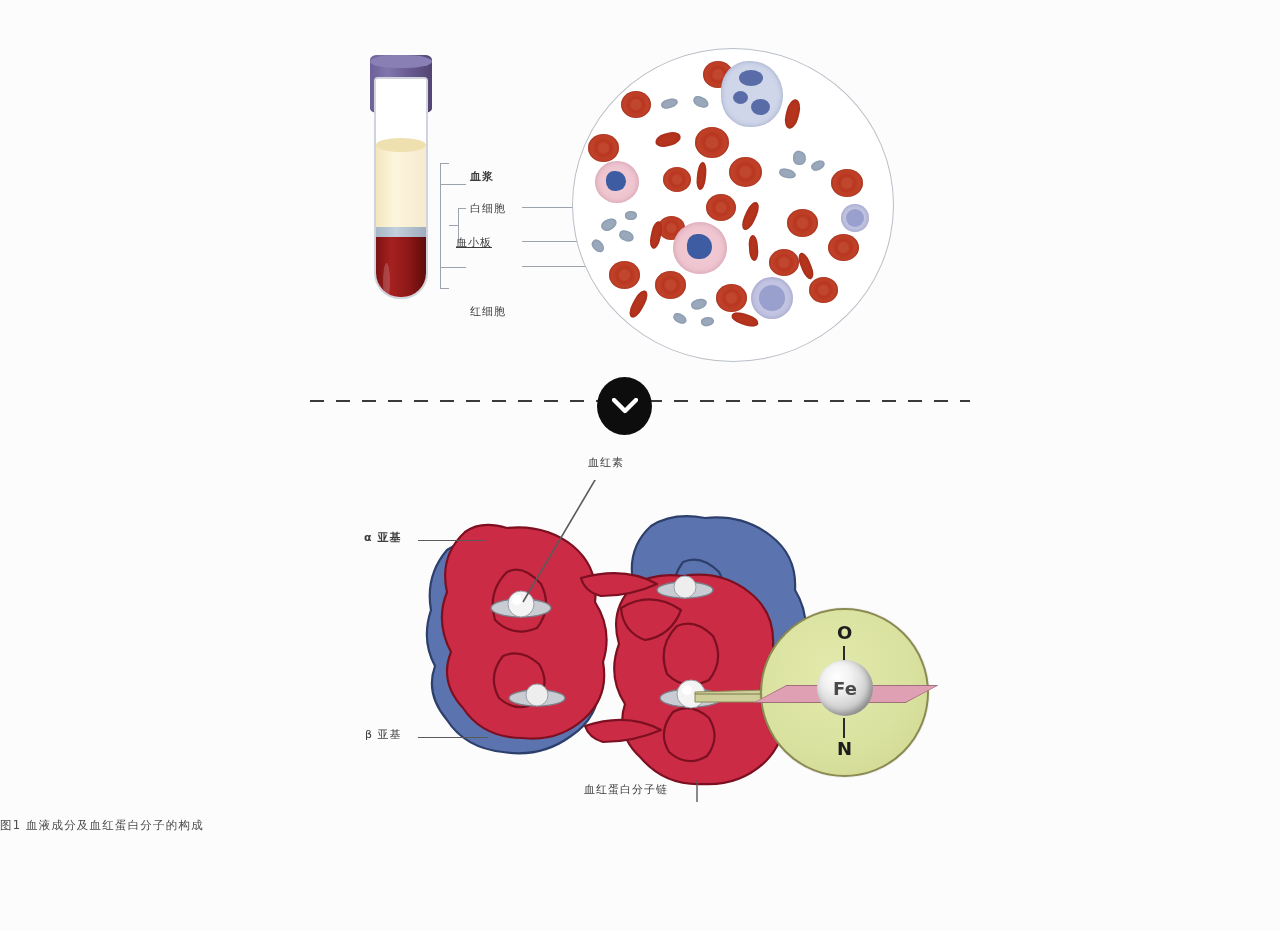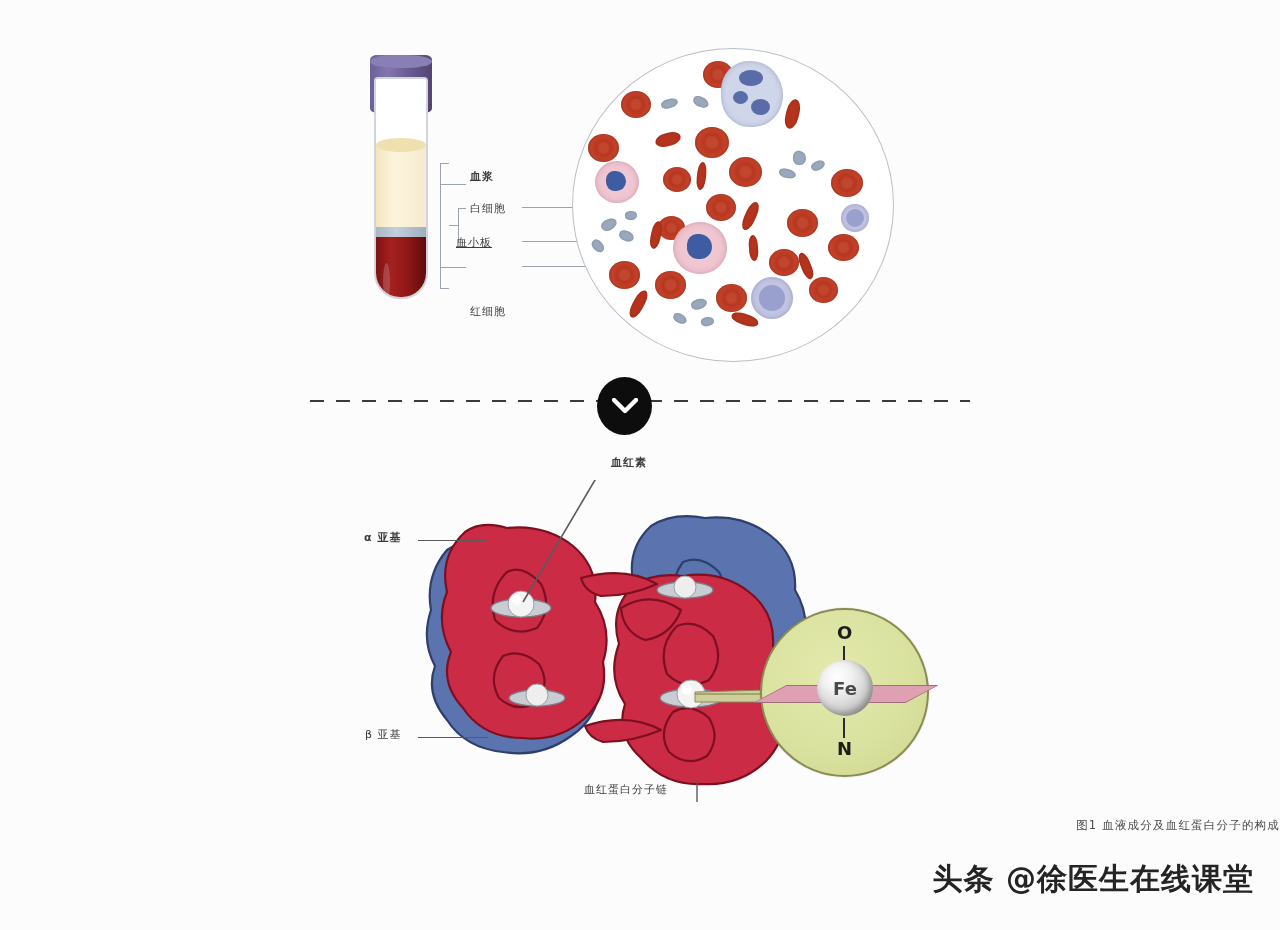--- a/index.html
+++ b/index.html
@@ -131,21 +131,21 @@
   }
   .heme-fe{
     position:absolute;left:0;top:0;width:56px;height:56px;
     display:flex;align-items:center;justify-content:center;
     font-family:"DejaVu Sans","Liberation Sans",sans-serif;
     font-size:18px;font-weight:bold;color:#4a4a4a;
   }
 
   .hb-label{font-size:11px;}
   .caption{
-    position:absolute;left:0;top:818px;width:1280px;text-align:right;
+    position:absolute;left:0;top:818px;width:1280px;text-align:left;
     font-family:"DejaVu Sans","Liberation Sans",sans-serif;
     font-size:11.5px;color:#4a4a4a;letter-spacing:1.2px;
   }
 
   
   #watermark{
     right:26px;bottom:30px;
     font-family:"DejaVu Sans","Liberation Sans",sans-serif;
     font-size:30px;font-weight:bold;color:#242424;
     letter-spacing:1px;white-space:nowrap;
@@ -320,21 +320,21 @@
 
       <line x1="213" y1="-22" x2="128" y2="122" stroke="#5a5a5a" stroke-width="1.6"></line>
 
       <polygon points="300,212 372,210 372,222 300,222" fill="#cfcf9c" stroke="#8a8a52" stroke-width="1"></polygon>
       <line x1="300" y1="214" x2="372" y2="214" stroke="#7a7a4a" stroke-width="1"></line>
 
       <line x1="302" y1="300" x2="302" y2="322" stroke="#5a5a5a" stroke-width="1.4"></line>
     </svg>
   </div>
 
-  <div class="cn-label hb-label abs" style="left:611px;top:455px;font-weight:bold;">血红素</div>
+  <div class="cn-label hb-label abs" style="left:588px;top:455px;">血红素</div>
 
   <div class="cn-label hb-label abs" style="left:364px;top:530px;font-weight:bold;">α 亚基</div>
   <div class="lead abs" style="left:418px;top:540px;width:68px;background:#5a5a5a;"></div>
 
   <div class="cn-label hb-label abs" style="left:365px;top:727px;">β 亚基</div>
   <div class="lead abs" style="left:418px;top:737px;width:70px;background:#5a5a5a;"></div>
 
   <div class="cn-label hb-label abs" style="left:584px;top:782px;">血红蛋白分子链</div>
 
   <div id="heme-circle">
@@ -343,15 +343,14 @@
     <div class="heme-plane"></div>
     <div class="heme-sphere">
       <div class="heme-fe">Fe</div>
     </div>
     <div class="heme-bond" style="left:81px;top:108px;height:20px;"></div>
     <div class="heme-atom" style="left:75px;top:128px;">N</div>
   </div>
 
   <div class="caption">图1 血液成分及血红蛋白分子的构成</div>
 
-  <div class="abs" id="watermark">头条 @徐医生在线课堂</div>
 
 </div>
 
 </body></html>

